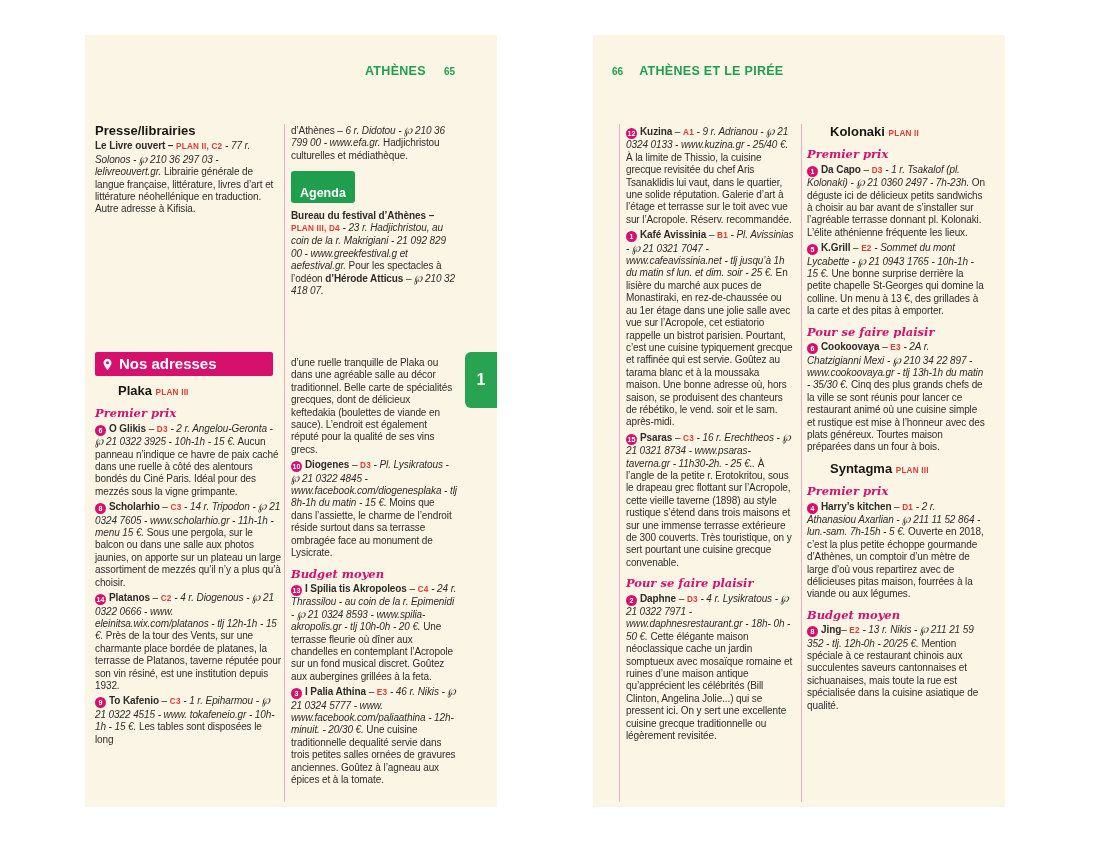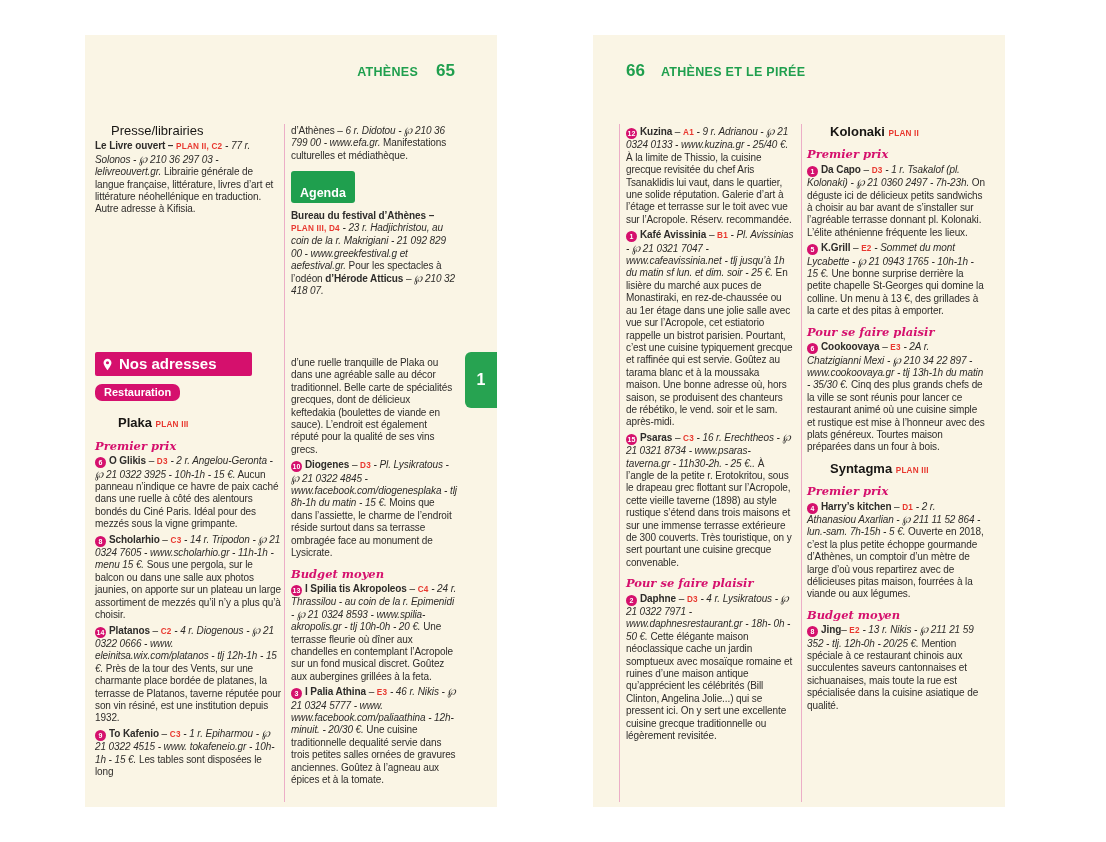--- a/index.html
+++ b/index.html
@@ -12,23 +12,23 @@
   .page{
     position:absolute;top:35px;width:412px;height:772px;
     background:#faf5e5;
   }
   #pageL{left:85px;}
   #pageR{left:593px;}
 
   
   .phead{position:absolute;top:26px;color:#1f9f4e;font-weight:bold;white-space:nowrap;}
   #pageL .phead{right:42px;}
-  #pageR .phead{left:33px;}
+  #pageR .phead{left:19px;}
   .phead .t{font-size:12.5px;letter-spacing:.3px;}
-  .phead .n{font-size:17px;}
+  .phead .n{font-size:10px;}
   #pageL .phead .n{margin-left:18px;}
   #pageR .phead .t{margin-left:16px;}
 
   
   .vline{position:absolute;width:1px;background:#ecaec7;top:89px;height:678px;}
   #pageL .v1{left:199px;}
   #pageR .v1{left:26px;}
   #pageR .v2{left:208px;}
 
   
@@ -37,31 +37,31 @@
   .para{margin:0 0 3px 0;}
   .run-i{font-style:italic;}
   .run-b{font-weight:bold;}
   .run-r{color:#e8382f;font-weight:bold;font-size:8.2px;letter-spacing:.2px;}
   .marker{
     display:inline-block;width:11px;height:11px;border-radius:50%;
     background:#d5106d;color:#fff;font-size:7px;font-weight:bold;
     line-height:11px;text-align:center;margin-right:3px;vertical-align:-1px;
     letter-spacing:0;
   }
-  .h2{font-size:13px;font-weight:normal;color:#181614;margin:7px 16px 3px;letter-spacing:0;}
+  .h2{font-size:13px;font-weight:bold;color:#181614;margin:7px 0 3px;letter-spacing:0;}
   .hq{margin:9px 0 3px;padding-left:23px;}
   .hq .run-b{font-weight:bold;font-size:13px;color:#181614;letter-spacing:0;}
   .price{
     font-family:"DejaVu Serif",serif;font-style:italic;font-weight:bold;
     color:#d5106d;font-size:11.5px;margin:8px 0 3px;letter-spacing:0;
   }
   .banner{
     background:#d5106d;color:#fff;font-weight:bold;font-size:15px;
     height:24px;display:flex;align-items:center;gap:5px;
-    padding:0 8px 0 6px;width:157px;box-sizing:border-box;
+    padding:0 8px 0 6px;width:178px;box-sizing:border-box;
     border-radius:2px;margin:0 0 8px 0;letter-spacing:0;
   }
   .pin{width:13px;height:13px;flex:none;}
   .pill{
     display:inline-block;background:#d5106d;color:#fff;font-weight:bold;
     font-size:11px;padding:2px 9px 3px;border-radius:7px;margin:0 0 7px 0;letter-spacing:0;
   }
   .agenda{
     display:inline-block;background:#1f9f4e;color:#fff;font-weight:bold;
     font-size:12.5px;padding:16px 9px 3px;border-radius:3px;margin:6px 0 7px;letter-spacing:0;
@@ -80,32 +80,31 @@
   <div class="page" id="pageL">
     <div class="phead">
       <span class="t">ATHÈNES</span><span class="n">65</span>
     </div>
     <div class="vline v1"></div>
     <div class="col" id="L1" style="left:10px;top:90px;width:186px">
         <div class="h2">Presse/librairies</div>
         <div class="para"><span class="run-b">Le Livre ouvert – </span><span class="run-r">PLAN II, C2</span><span class="run-i"> - 77 r. Solonos - ℘ 210 36 297 03 - lelivreouvert.gr.</span><span class="run-n"> Librairie générale de langue française, littérature, livres d’art et littérature néohellénique en traduction. Autre adresse à Kifisia.</span></div>
       </div>
     <div class="col" id="L2" style="left:206px;top:90px;width:166px">
-        <div class="para"><span class="run-n">d’Athènes – </span><span class="run-i">6 r. Didotou - ℘ 210 36 799 00 - www.efa.gr.</span><span class="run-n"> Manifestations culturelles et médiathèque.</span></div>
+        <div class="para"><span class="run-n">d’Athènes – </span><span class="run-i">6 r. Didotou - ℘ 210 36 799 00 - www.efa.gr.</span><span class="run-n"> Hadjichristou culturelles et médiathèque.</span></div>
         <div><span class="agenda">Agenda</span></div>
         <div class="para"><span class="run-b">Bureau du festival d’Athènes – </span><span class="run-r">PLAN III, D4</span><span class="run-i"> - 23 r. Hadjichristou, au coin de la r. Makrigiani - 21 092 829 00 - www.greekfestival.g et aefestival.gr.</span><span class="run-n"> Pour les spectacles à l’odéon </span><span class="run-b">d’Hérode Atticus</span><span class="run-n"> – </span><span class="run-i">℘ 210 32 418 07.</span></div>
       </div>
     <div class="col" id="L3" style="left:10px;top:317px;width:186px">
         <div class="banner">
           <svg class="pin" viewBox="0 0 24 24">
             <path fill="#ffffff" fill-rule="evenodd" d="M12 1.5c-4.1 0-7.3 3.2-7.3 7.3 0 5.3 7.3 13.7 7.3 13.7s7.3-8.4 7.3-13.7c0-4.1-3.2-7.3-7.3-7.3zm0 10.2a2.9 2.9 0 1 1 0-5.8 2.9 2.9 0 0 1 0 5.8z"></path>
           </svg>
           <span>Nos adresses</span>
         </div>
-        <div><span class="pill">Restauration</span></div>
         <div class="hq"><span class="run-b">Plaka </span><span class="run-r">PLAN III</span></div>
         <div class="price">Premier prix</div>
         <div class="para"><span class="marker">6</span><span class="run-b">O Glikis</span><span class="run-n"> – </span><span class="run-r">D3</span><span class="run-i"> - 2 r. Angelou-Geronta - ℘ 21 0322 3925 - 10h-1h - 15 €.</span><span class="run-n"> Aucun panneau n’indique ce havre de paix caché dans une ruelle à côté des alentours bondés du Ciné Paris. Idéal pour des mezzés sous la vigne grimpante.</span></div>
         <div class="para"><span class="marker">8</span><span class="run-b">Scholarhio</span><span class="run-n"> – </span><span class="run-r">C3</span><span class="run-i"> - 14 r. Tripodon - ℘ 21 0324 7605 - www.scholarhio.gr - 11h-1h - menu 15 €.</span><span class="run-n"> Sous une pergola, sur le balcon ou dans une salle aux photos jaunies, on apporte sur un plateau un large assortiment de mezzés qu’il n’y a plus qu’à choisir.</span></div>
         <div class="para"><span class="marker">14</span><span class="run-b">Platanos</span><span class="run-n"> – </span><span class="run-r">C2</span><span class="run-i"> - 4 r. Diogenous - ℘ 21 0322 0666 - www. eleinitsa.wix.com/platanos - tlj 12h-1h - 15 €.</span><span class="run-n"> Près de la tour des Vents, sur une charmante place bordée de platanes, la terrasse de Platanos, taverne réputée pour son vin résiné, est une institution depuis 1932.</span></div>
         <div class="para"><span class="marker">9</span><span class="run-b">To Kafenio</span><span class="run-n"> – </span><span class="run-r">C3</span><span class="run-i"> - 1 r. Epiharmou - ℘ 21 0322 4515 - www. tokafeneio.gr - 10h-1h - 15 €.</span><span class="run-n"> Les tables sont disposées le long</span></div>
       </div>
     <div class="col" id="L4" style="left:206px;top:322px;width:166px">
         <div class="para"><span class="run-n">d’une ruelle tranquille de Plaka ou dans une agréable salle au décor traditionnel. Belle carte de spécialités grecques, dont de délicieux keftedakia (boulettes de viande en sauce). L’endroit est également réputé pour la qualité de ses vins grecs.</span></div>
         <div class="para"><span class="marker">10</span><span class="run-b">Diogenes</span><span class="run-n"> – </span><span class="run-r">D3</span><span class="run-i"> - Pl. Lysikratous - ℘ 21 0322 4845 - www.facebook.com/diogenesplaka - tlj 8h-1h du matin - 15 €.</span><span class="run-n"> Moins que dans l’assiette, le charme de l’endroit réside surtout dans sa terrasse ombragée face au monument de Lysicrate.</span></div>

